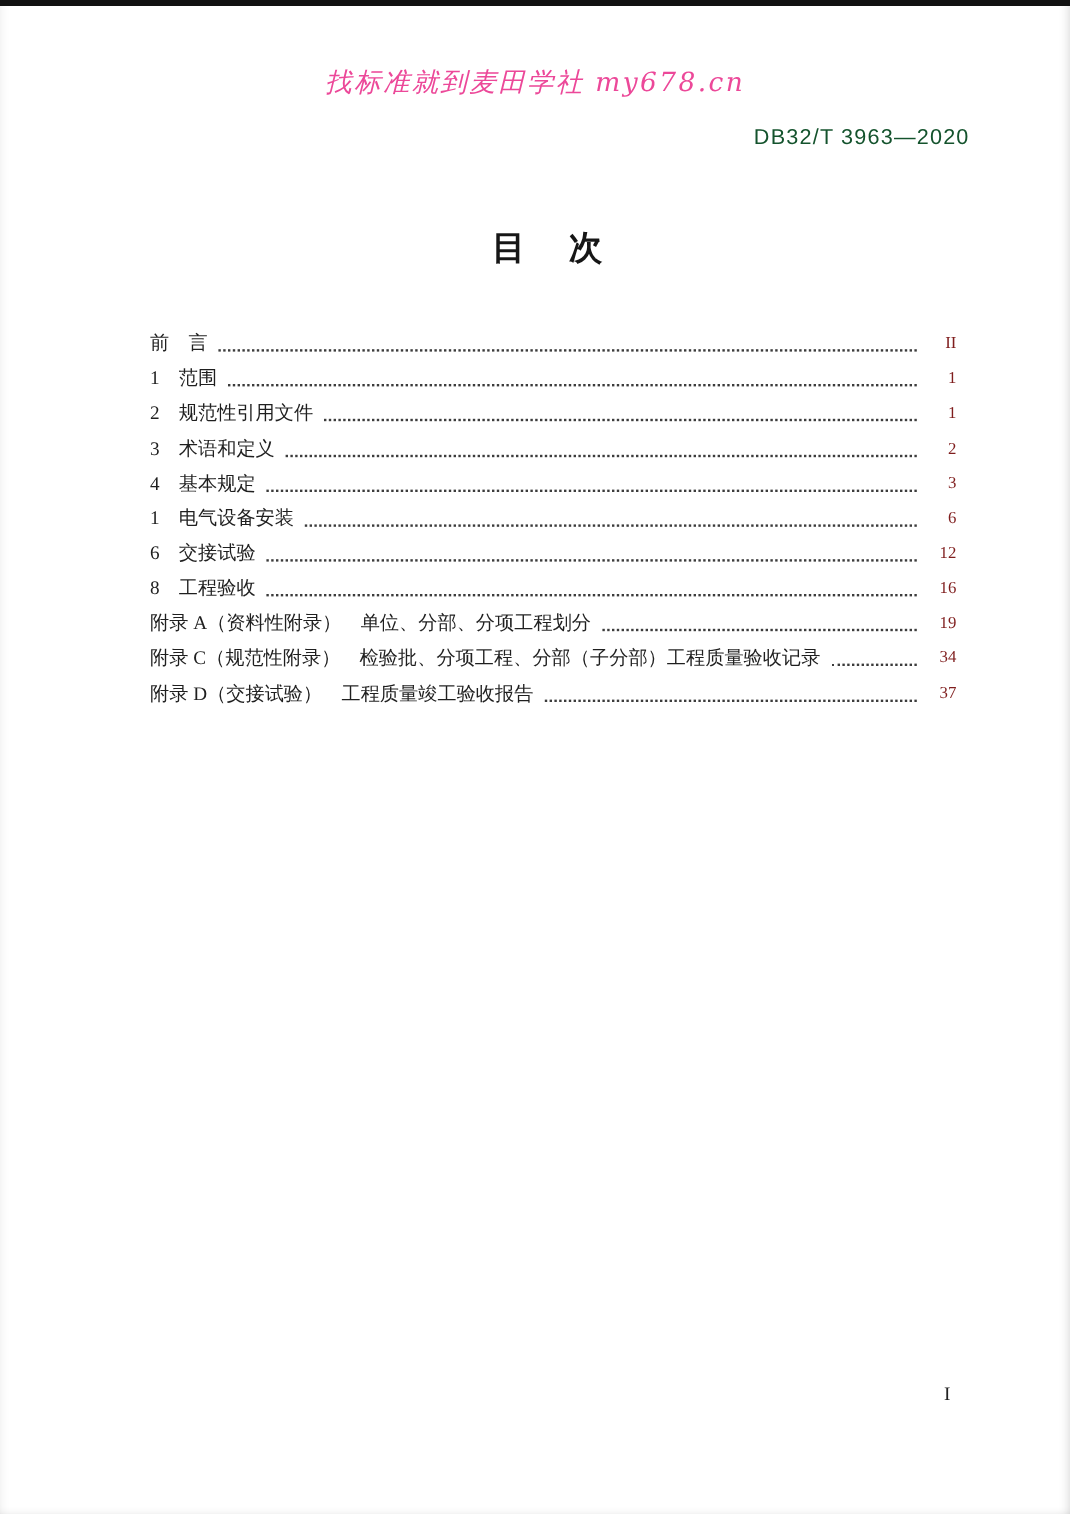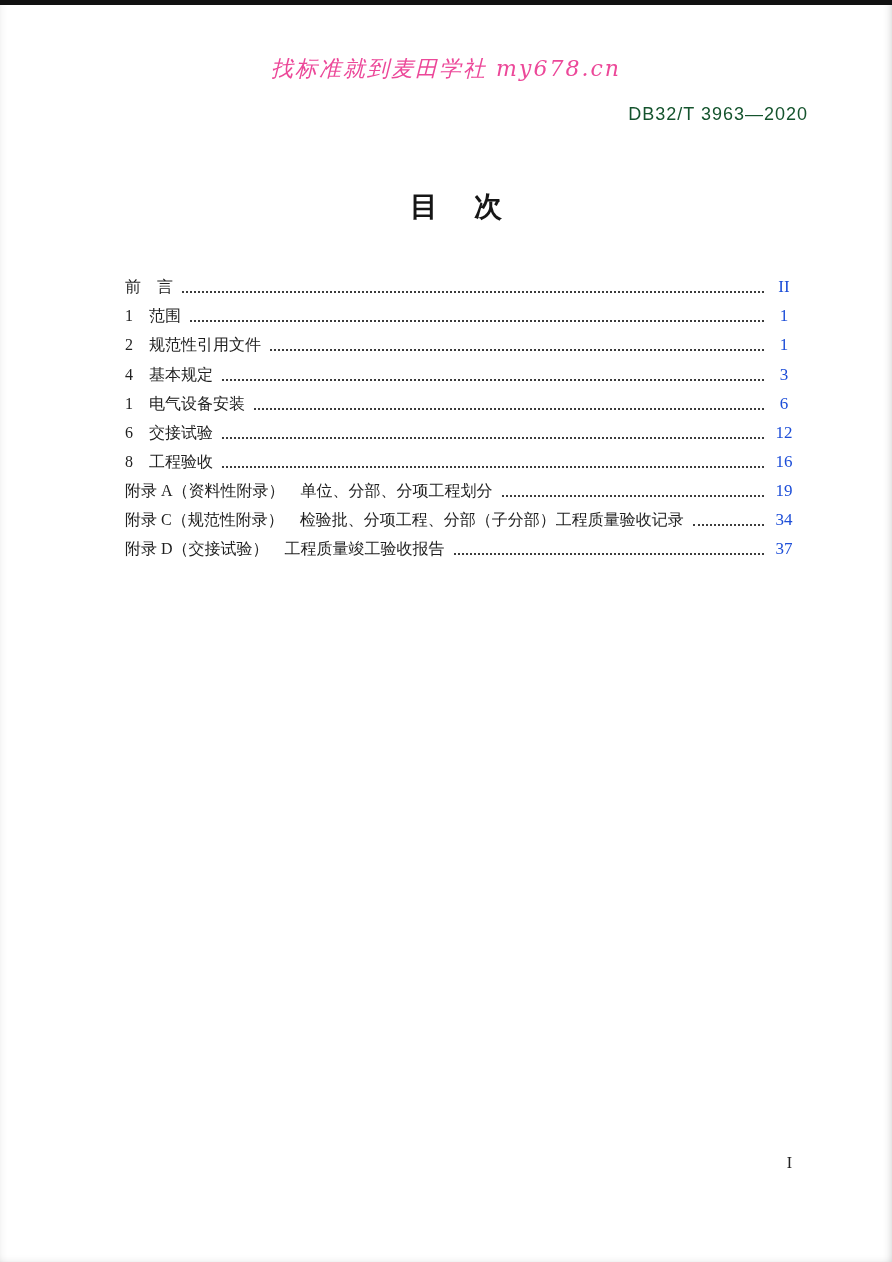--- a/index.html
+++ b/index.html
@@ -82,23 +82,23 @@
   .toc-dots {
     flex: 1 1 auto;
     border-bottom: 2px dotted #3c3c3c;
     margin: 0 7px 0 9px;
     height: 0;
     transform: translateY(-4px);
   }
   .toc-page {
     flex: 0 0 auto;
     min-width: 26px;
-    text-align: center;
-    font-size: 17px;
-    color: #1d4ed8;
+    text-align: right;
+    font-size: 14px;
+    color: #7f1d1d;
   }
   .footer-page-number {
     position: absolute;
     top: 1154px;
     right: 100px;
     font-size: 16px;
     color: #222222;
   }
 </style>
 </head>
@@ -122,20 +122,25 @@
     </div>
     <div class="toc-row">
       <span class="toc-label">1　范围</span>
       <span class="toc-dots"></span>
       <span class="toc-page">1</span>
     </div>
     <div class="toc-row">
       <span class="toc-label">2　规范性引用文件</span>
       <span class="toc-dots"></span>
       <span class="toc-page">1</span>
+    </div>
+    <div class="toc-row">
+      <span class="toc-label">3　术语和定义</span>
+      <span class="toc-dots"></span>
+      <span class="toc-page">2</span>
     </div>
     <div class="toc-row">
       <span class="toc-label">4　基本规定</span>
       <span class="toc-dots"></span>
       <span class="toc-page">3</span>
     </div>
     <div class="toc-row">
       <span class="toc-label">1　电气设备安装</span>
       <span class="toc-dots"></span>
       <span class="toc-page">6</span>

